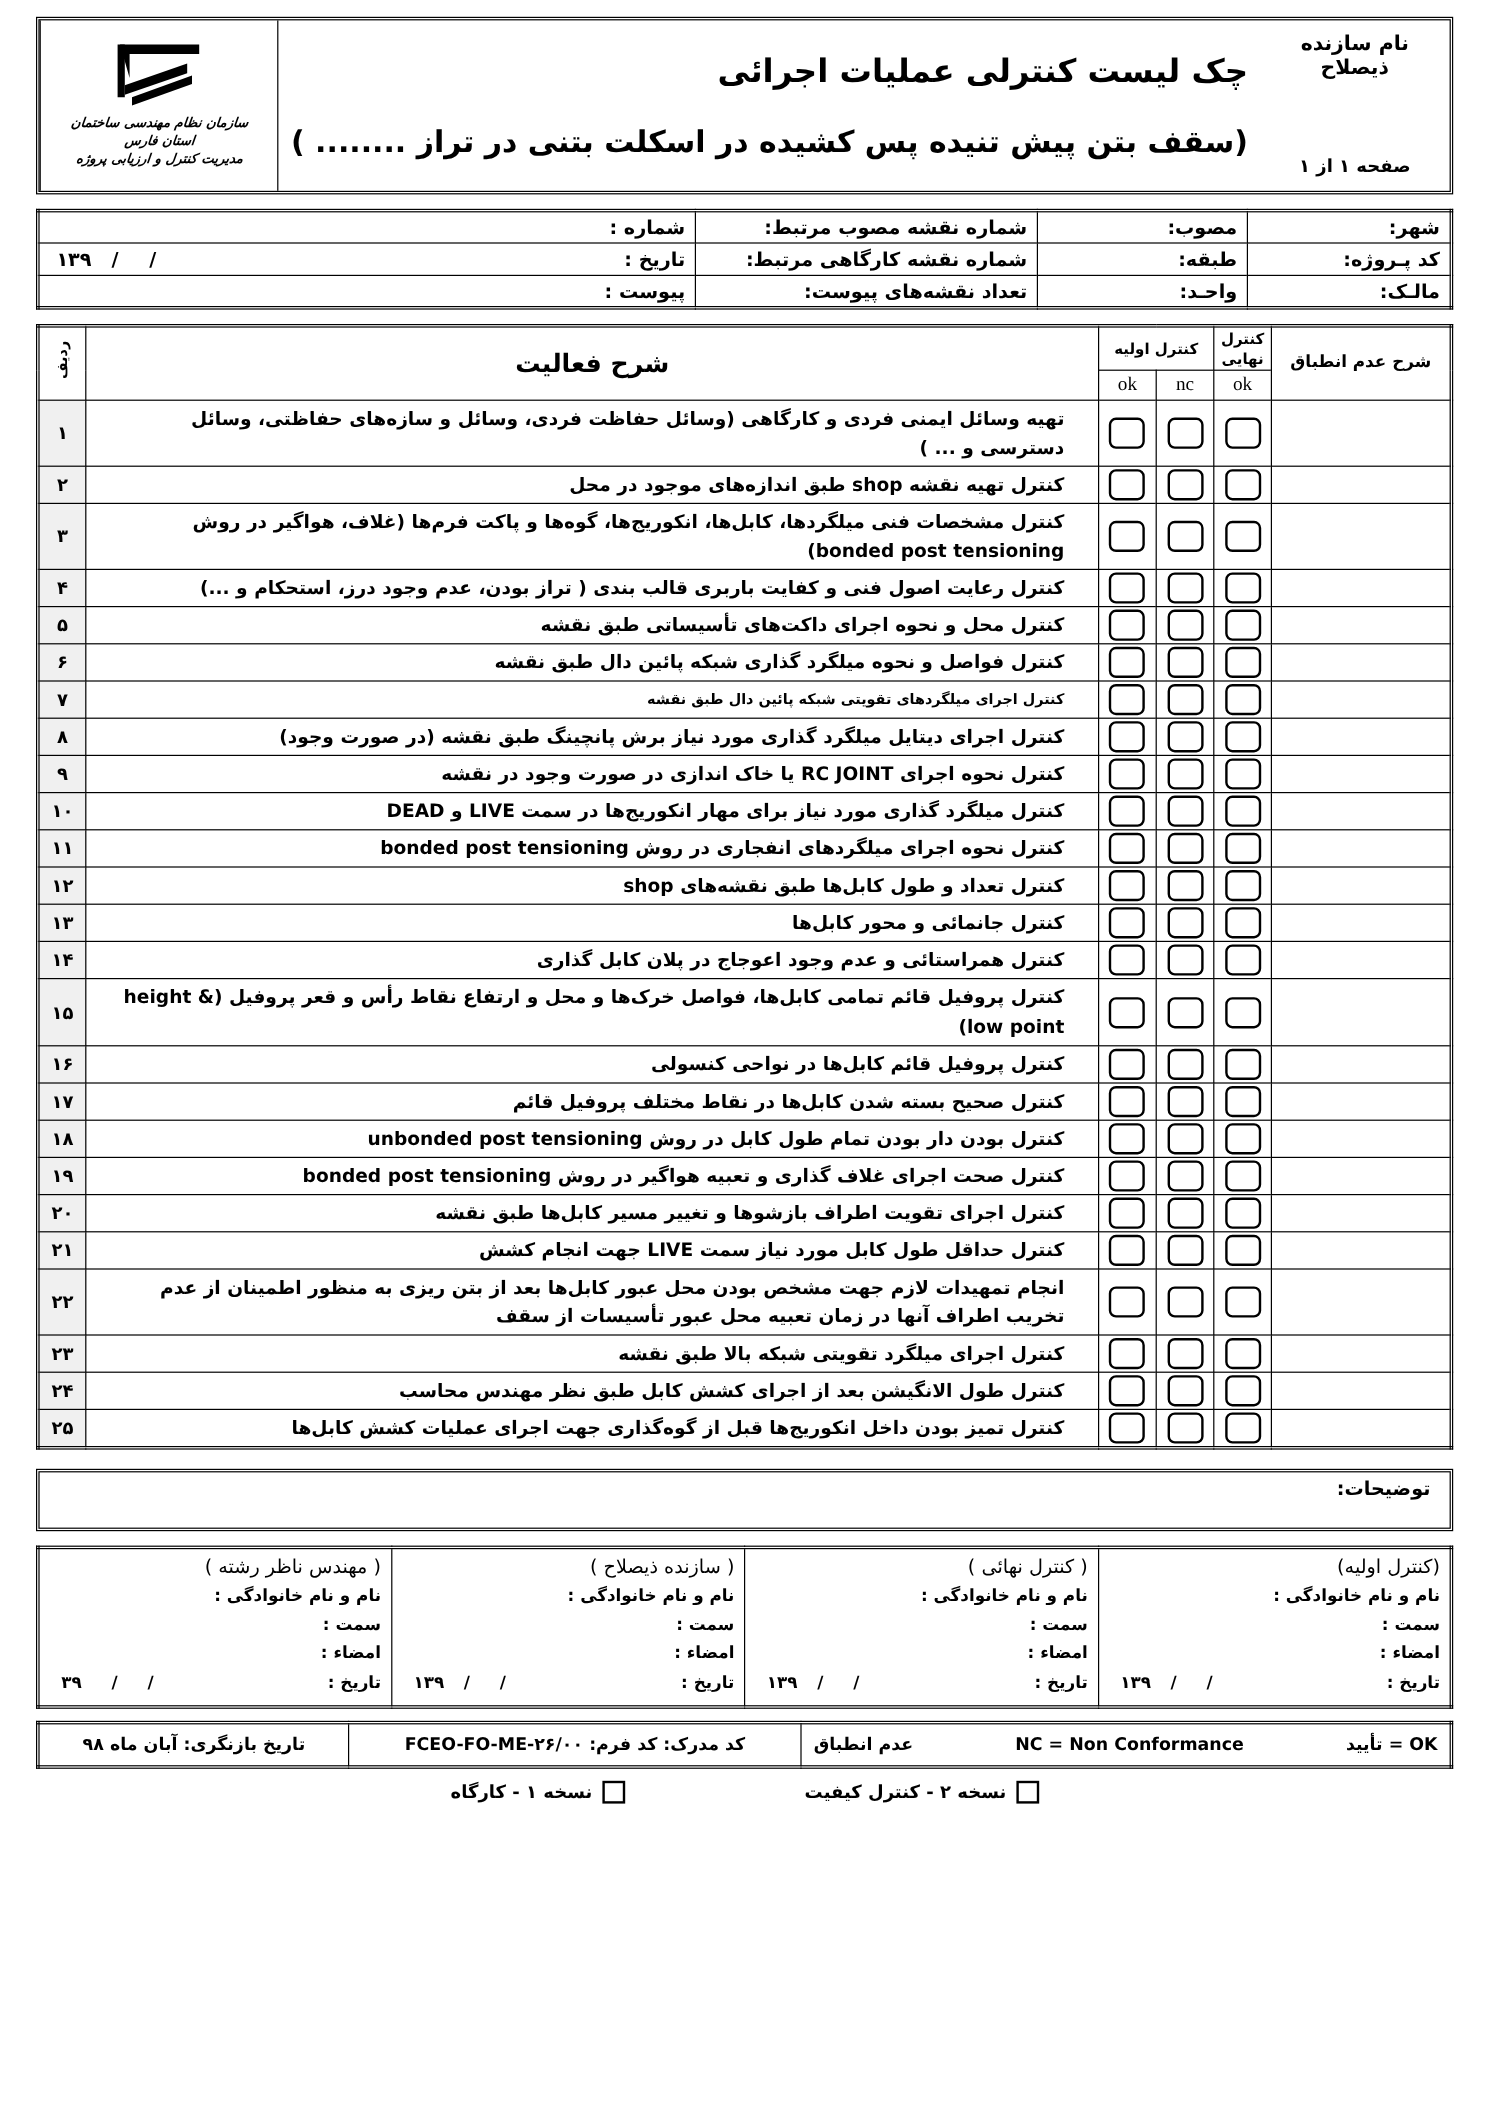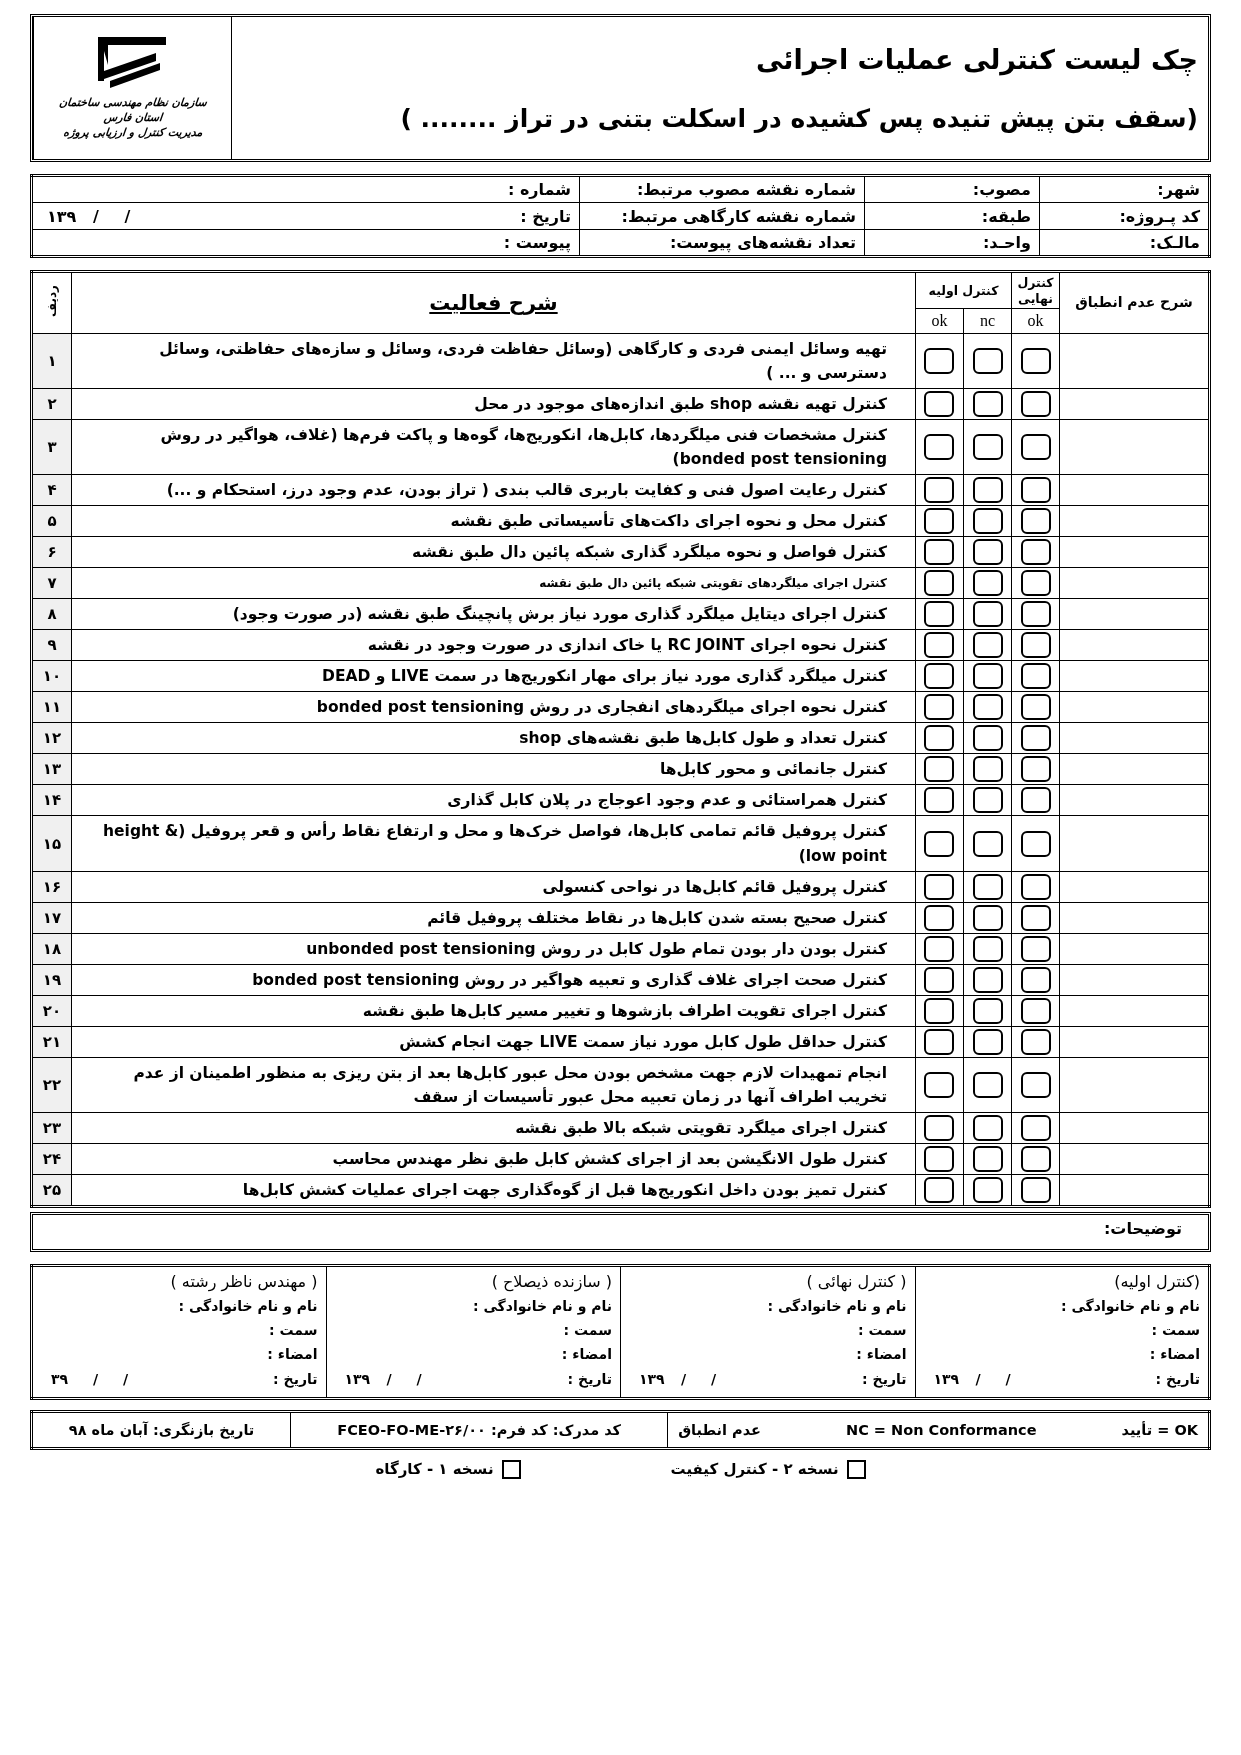--- a/index.html
+++ b/index.html
@@ -134,21 +134,21 @@
   .col-ok2   { width: 48px;  }
   .col-nonconf { width: 150px; }
 
   th.hd {
     font-size: 14px;
     font-weight: bold;
     text-align: center;
     padding: 2px;
     line-height: 1.25;
   }
-  th.hd-desc { font-size: 21px; text-decoration: underline; }
+  th.hd-desc { font-size: 21px; }
   th.hd-small { font-size: 12.5px; }
   th.hd-okhdr { font-size: 16px; font-family: "Liberation Serif", serif; font-weight: normal; }
   .vert-no {
     writing-mode: vertical-rl;
     transform: rotate(180deg);
     font-size: 12px;
     font-weight: bold;
     white-space: nowrap;
     line-height: 1;
   }
@@ -175,25 +175,25 @@
     width: 26px;
     height: 22px;
     border: 2px solid #000;
     border-radius: 6px;
     background: #fff;
     vertical-align: middle;
   }
 
   
   .notes {
-    margin-top: 4px;
+    margin-top: 16px;
     border: 3px double #000;
-    height: 40px;
-    box-sizing: border-box;
-    padding: 4px 26px;
+    height: 52px;
+    box-sizing: border-box;
+    padding: 4px 16px;
     font-size: 16px;
     font-weight: bold;
   }
 
   
   .sigwrap { margin-top: 12px; }
   table.sig { width:100%; border-collapse: collapse; table-layout: fixed; border: 3px double #000; }
   table.sig td { border: 1px solid #000; vertical-align: top; padding: 0; }
   .sig-cell { padding: 5px 8px 8px 8px; }
   .sig-title { text-align: right; font-size: 16px; font-weight: normal; margin-bottom: 7px; }
@@ -241,20 +241,24 @@
         <div>استان فارس</div>
         <div>مدیریت کنترل و ارزیابی پروژه</div>
       </div>
     </div>
 
     <div class="tb-center">
       <div class="tb-title-1">چک لیست کنترلی عملیات اجرائی</div>
       <div class="tb-title-2">(سقف بتن پیش تنیده پس کشیده در اسکلت بتنی در تراز ........ )</div>
     </div>
 
+    <div class="tb-right">
+      <div class="tb-maker">نام سازنده ذیصلاح</div>
+      <div class="tb-page">صفحه ۱ از ۱</div>
+    </div>
   </div>
 
   <div class="metablock">
     <table>
       <colgroup>
         <col style="width:170px">
         <col style="width:175px">
         <col style="width:285px">
         <col>
       </colgroup>

